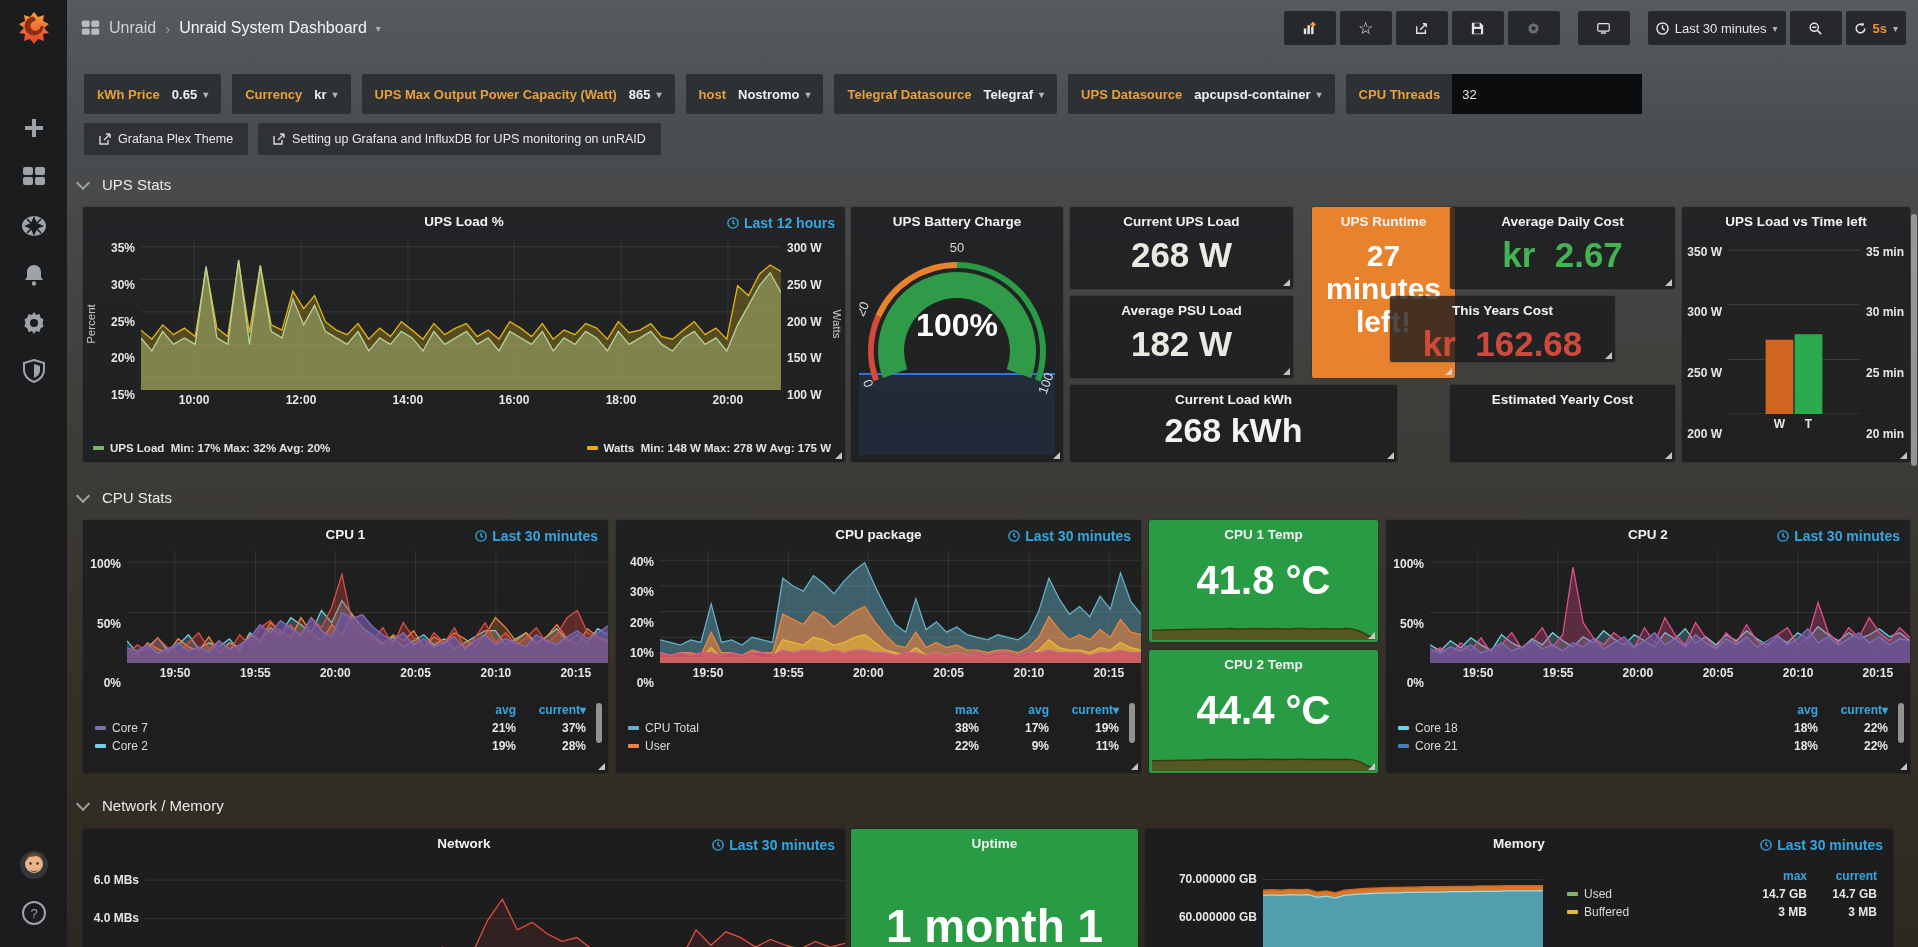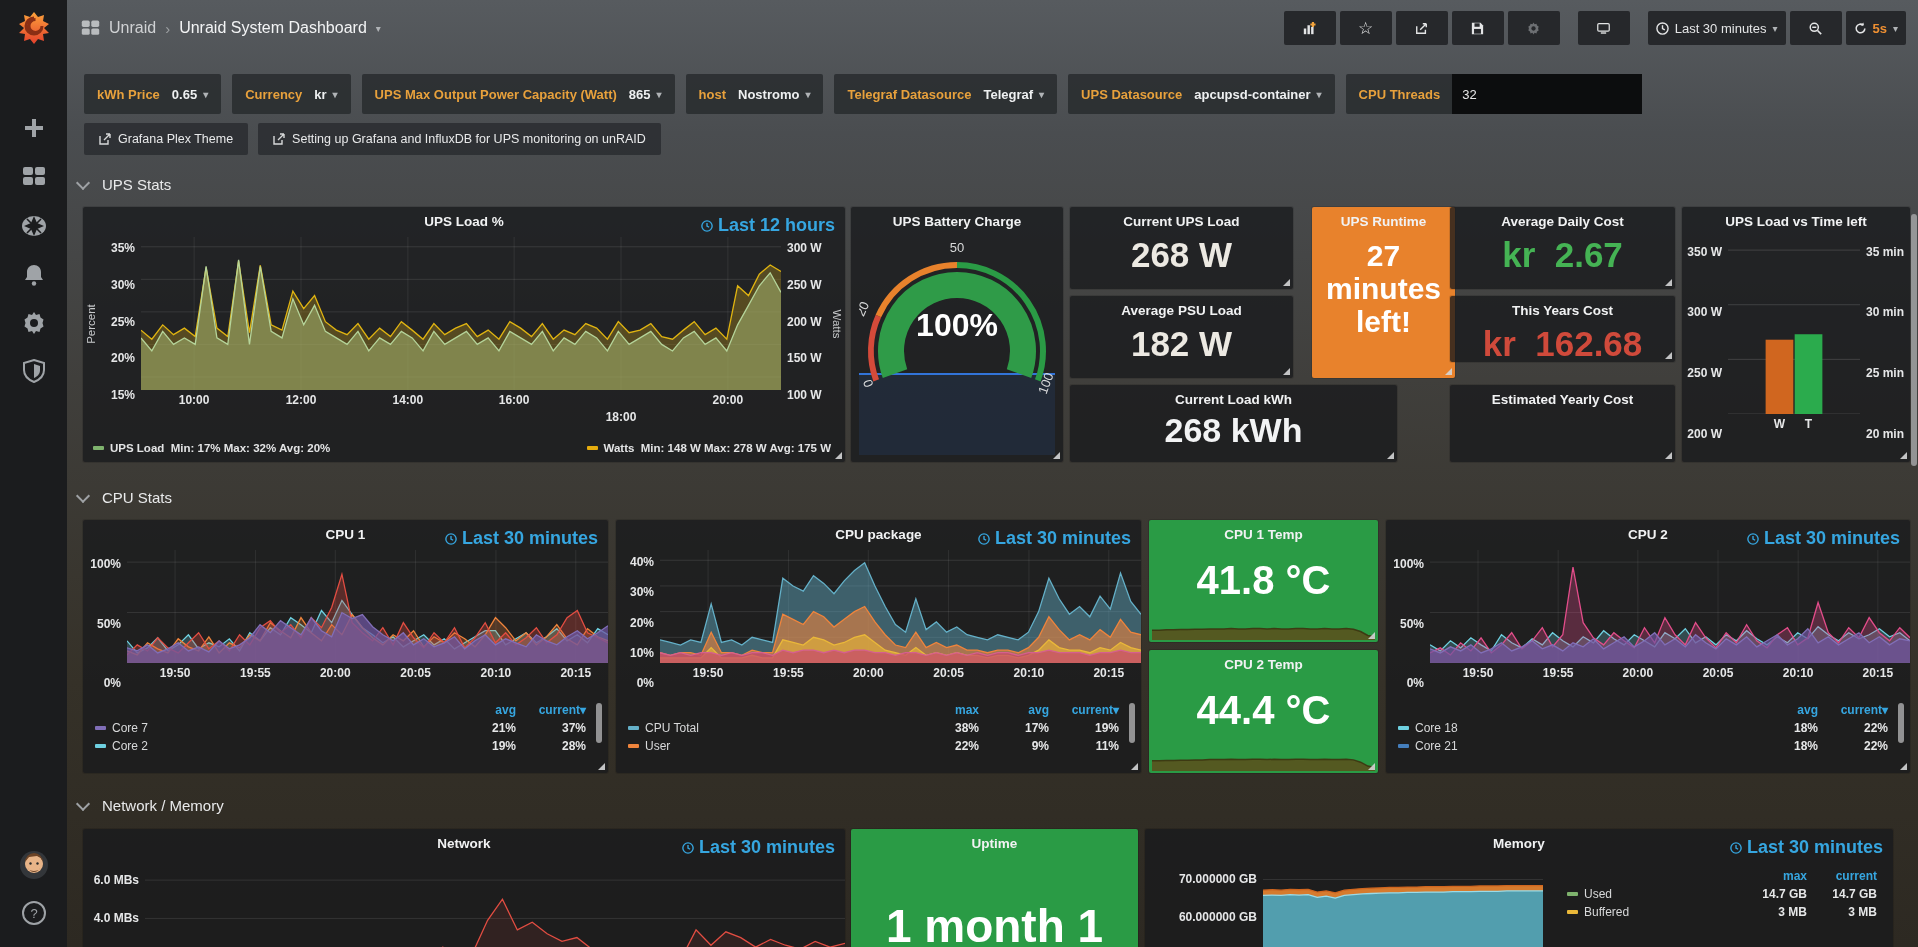--- a/index.html
+++ b/index.html
@@ -28,21 +28,21 @@
   .var-value{color:#eef0f1;font-size:13px;font-weight:700;display:flex;align-items:center;gap:6px;cursor:pointer;}
   .var-input{width:170px;height:40px;background:#0c0d0e;border:none;color:#e8e8e8;font-size:13px;padding:0 10px;font-family:"Liberation Sans",sans-serif;outline:none;}
   .links-row{position:absolute;left:84px;top:123px;display:flex;gap:10px;z-index:10;}
   .link-chip{height:32px;background:rgba(40,43,46,.8);border-radius:2px;display:flex;align-items:center;gap:7px;padding:0 15px;font-size:12.5px;color:#e8e9ea;cursor:pointer;}
   
   .row-head{position:absolute;left:78px;display:flex;align-items:center;gap:14px;font-size:15px;color:#e9eaeb;cursor:pointer;}
   .chev{width:8px;height:8px;border-right:2px solid #9fa2a5;border-bottom:2px solid #9fa2a5;transform:rotate(45deg);margin-top:-4px;}
   .panel{position:absolute;background:rgba(24,26,28,.78);border-radius:2px;box-shadow:0 0 0 1px rgba(0,0,0,.12);}
   .corner{position:absolute;right:3px;bottom:3px;width:0;height:0;border-left:7px solid transparent;border-bottom:7px solid #d4d5d6;opacity:.9;}
   .p-title{position:absolute;top:7px;left:0;right:0;text-align:center;font-size:13.5px;font-weight:700;color:#f1f2f3;}
-  .time-link{position:absolute;top:8px;right:10px;display:flex;align-items:center;gap:5px;font-size:18px;font-weight:700;color:#36a6e0;cursor:pointer;}
+  .time-link{position:absolute;top:8px;right:10px;display:flex;align-items:center;gap:5px;font-size:14px;font-weight:700;color:#36a6e0;cursor:pointer;}
   
   .graph-body{position:absolute;left:0;right:0;display:flex;}
   .rot-label{width:16px;position:relative;}
   .rot-label span{position:absolute;top:50%;left:50%;transform:translate(-50%,-50%) rotate(-90deg);font-size:11.5px;color:#c7c9cb;white-space:nowrap;}
   .rot-label.r span{transform:translate(-50%,-50%) rotate(90deg);}
   .yaxis{position:relative;}
   .ytick{position:absolute;right:6px;transform:translateY(-50%);font-size:12px;font-weight:700;color:#e6e7e8;white-space:nowrap;}
   .yaxis.yr .ytick{right:auto;left:6px;}
   .center-col{flex:1;display:flex;flex-direction:column;position:relative;}
   .plot-wrap{flex:1;position:relative;}
@@ -331,21 +331,21 @@
               <path d="M0.0 182.6 L16.9 200.4 L33.9 172.3 L50.8 191.5 L67.8 178.7 L84.7 195.3 L101.7 60.0 L118.6 178.7 L135.6 195.3 L152.5 47.2 L169.5 187.7 L186.4 54.9 L203.4 172.3 L220.3 182.6 L237.3 106.0 L254.2 140.4 L271.2 114.9 L288.1 166.0 L305.1 182.6 L322.0 191.5 L339.0 169.8 L355.9 200.4 L372.9 178.7 L389.8 195.3 L406.8 166.0 L423.7 182.6 L440.7 200.4 L457.6 169.8 L474.6 191.5 L491.5 178.7 L508.5 169.8 L525.4 195.3 L542.4 182.6 L559.3 200.4 L576.3 166.0 L593.2 178.7 L610.2 195.3 L627.1 169.8 L644.1 200.4 L661.0 182.6 L678.0 191.5 L694.9 169.8 L711.9 178.7 L728.8 200.4 L745.8 166.0 L762.7 187.7 L779.7 182.6 L796.6 169.8 L813.6 195.3 L830.5 200.4 L847.5 182.6 L864.4 166.0 L881.4 191.5 L898.3 178.7 L915.3 200.4 L932.2 95.7 L949.2 114.9 L966.1 72.8 L983.1 54.9 L1000.0 67.7 " fill="none" stroke="#e0b411" stroke-width="1.3" vector-effect="non-scaling-stroke"></path>
               <path d="M0.0 197.9 L16.9 223.4 L33.9 185.1 L50.8 210.6 L67.8 197.9 L84.7 210.6 L101.7 57.4 L118.6 197.9 L135.6 210.6 L152.5 44.7 L169.5 210.6 L186.4 57.4 L203.4 185.1 L220.3 197.9 L237.3 121.3 L254.2 172.3 L271.2 134.0 L288.1 185.1 L305.1 197.9 L322.0 210.6 L339.0 185.1 L355.9 223.4 L372.9 197.9 L389.8 210.6 L406.8 185.1 L423.7 197.9 L440.7 223.4 L457.6 185.1 L474.6 210.6 L491.5 197.9 L508.5 185.1 L525.4 210.6 L542.4 197.9 L559.3 223.4 L576.3 185.1 L593.2 197.9 L610.2 210.6 L627.1 185.1 L644.1 223.4 L661.0 197.9 L678.0 210.6 L694.9 185.1 L711.9 197.9 L728.8 223.4 L745.8 185.1 L762.7 210.6 L779.7 197.9 L796.6 185.1 L813.6 210.6 L830.5 223.4 L847.5 197.9 L864.4 185.1 L881.4 210.6 L898.3 197.9 L915.3 223.4 L932.2 172.3 L949.2 134.0 L966.1 95.7 L983.1 70.2 L1000.0 108.5 L1000 300 L0 300 Z" fill="rgba(170,190,120,0.5)" stroke="none"></path>
               <path d="M0.0 197.9 L16.9 223.4 L33.9 185.1 L50.8 210.6 L67.8 197.9 L84.7 210.6 L101.7 57.4 L118.6 197.9 L135.6 210.6 L152.5 44.7 L169.5 210.6 L186.4 57.4 L203.4 185.1 L220.3 197.9 L237.3 121.3 L254.2 172.3 L271.2 134.0 L288.1 185.1 L305.1 197.9 L322.0 210.6 L339.0 185.1 L355.9 223.4 L372.9 197.9 L389.8 210.6 L406.8 185.1 L423.7 197.9 L440.7 223.4 L457.6 185.1 L474.6 210.6 L491.5 197.9 L508.5 185.1 L525.4 210.6 L542.4 197.9 L559.3 223.4 L576.3 185.1 L593.2 197.9 L610.2 210.6 L627.1 185.1 L644.1 223.4 L661.0 197.9 L678.0 210.6 L694.9 185.1 L711.9 197.9 L728.8 223.4 L745.8 185.1 L762.7 210.6 L779.7 197.9 L796.6 185.1 L813.6 210.6 L830.5 223.4 L847.5 197.9 L864.4 185.1 L881.4 210.6 L898.3 197.9 L915.3 223.4 L932.2 172.3 L949.2 134.0 L966.1 95.7 L983.1 70.2 L1000.0 108.5 " fill="none" stroke="#b5d49a" stroke-width="1.3" vector-effect="non-scaling-stroke"></path>
             </svg>
           </div>
           <div class="xaxis">
             <div class="xtick" style="left: 8.3%;">10:00</div>
             <div class="xtick" style="left: 25%;">12:00</div>
             <div class="xtick" style="left: 41.7%;">14:00</div>
             <div class="xtick" style="left: 58.3%;">16:00</div>
-            <div class="xtick" style="left: 75%; margin-top: 17px;">18:00</div>
+            <div class="xtick" style="left: 75%;">18:00</div>
             <div class="xtick" style="left: 91.7%;">20:00</div>
           </div>
         </div>
     <div class="yaxis yr" style="width:48px">
           <div class="ytick" style="top: 6.38298%;">300 W</div>
           <div class="ytick" style="top: 27.6596%;">250 W</div>
           <div class="ytick" style="top: 48.9362%;">200 W</div>
           <div class="ytick" style="top: 70.2128%;">150 W</div>
           <div class="ytick" style="top: 91.4894%;">100 W</div>
         </div>
@@ -395,21 +395,21 @@
 <div class="panel" style="left:1070px;top:385px;width:327px;height:77px">
   <div class="p-title">Current Load kWh</div>
   <div class="stat-value" style="top: 26px; font-size: 34px; color: rgb(242, 243, 244);">268 kWh</div>
   <div class="corner"></div>
 </div>
 <div class="panel" style="left:1450px;top:207px;width:225px;height:82px">
   <div class="p-title">Average Daily Cost</div>
   <div class="stat-value" style="top: 28px; font-size: 35px; white-space: pre; color: rgb(69, 179, 84);">kr  2.67</div>
   <div class="corner"></div>
 </div>
-<div class="panel" style="left:1450px;top:296px;width:225px;height:66px">
+<div class="panel" style="left:1390px;top:296px;width:225px;height:66px">
   <div class="p-title">This Years Cost</div>
   <div class="stat-value" style="top: 28px; font-size: 35px; white-space: pre; color: rgb(208, 74, 59);">kr  162.68</div>
   <div class="corner"></div>
 </div>
 <div class="panel" style="left:1450px;top:385px;width:225px;height:77px">
   <div class="p-title">Estimated Yearly Cost</div>
   <div class="corner"></div>
 </div>
 
 <div class="panel" style="left:1682px;top:207px;width:228px;height:255px">

